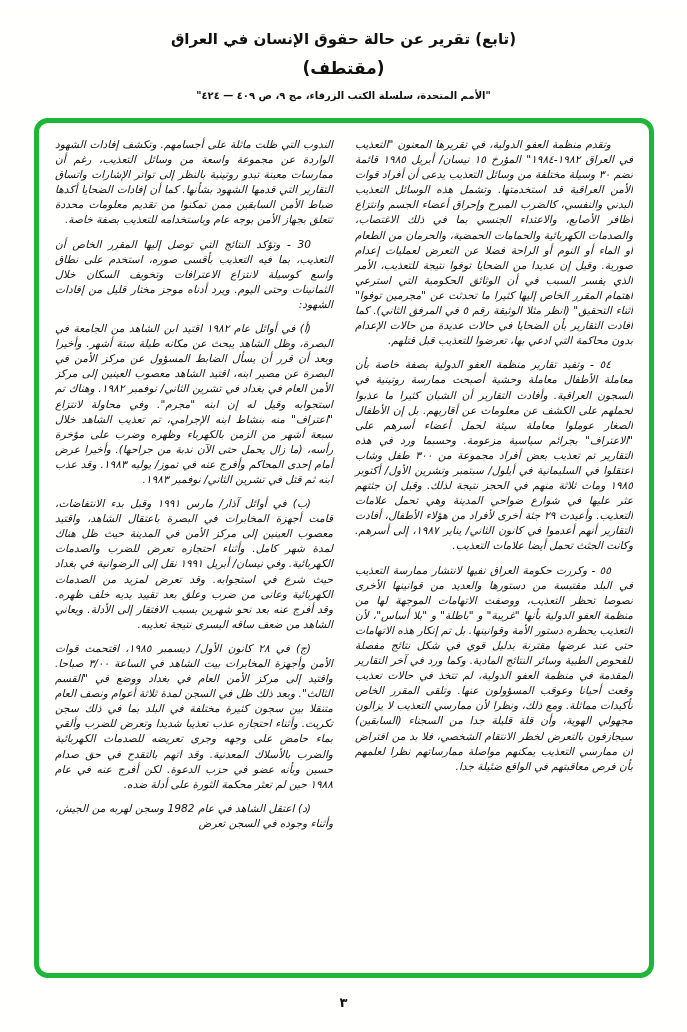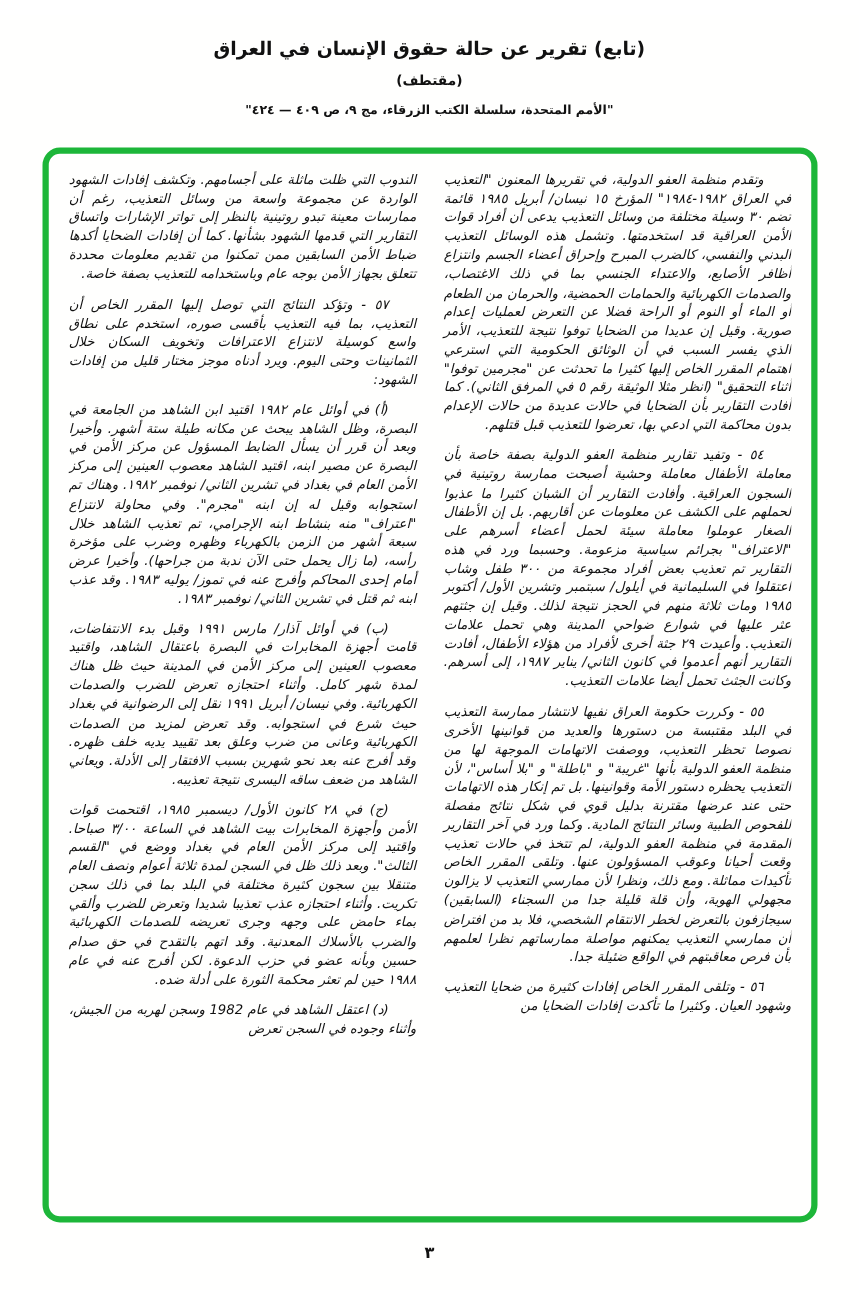--- a/index.html
+++ b/index.html
@@ -18,21 +18,21 @@
     padding-top: 18px;
     background: #fffffe;
     margin-top: 12px;
   }
   .header { text-align: center; }
   .title {
     font-size: 15px; font-weight: bold; letter-spacing: 0;
     margin-bottom: 10px;
   }
   .subtitle {
-    font-size: 11px; font-weight: bold;
+    font-size: 17px; font-weight: bold;
     margin-bottom: 12px;
   }
   .source-line {
     font-size: 10px; font-weight: bold;
     margin-bottom: 10px;
   }
   .content-frame {
     position: absolute;
     left: 34px; right: 33px;
     top: 118px; height: 860px;
@@ -74,26 +74,25 @@
     <div class="source-line">"الأمم المتحدة، سلسلة الكتب الزرقاء، مج ٩، ص ٤٠٩ — ٤٢٤"</div>
   </div>
 
   <div class="content-frame">
     <div class="columns">
 
       <div class="col">
         <p class="indent">وتقدم منظمة العفو الدولية، في تقريرها المعنون "التعذيب في العراق ١٩٨٢-١٩٨٤" المؤرخ ١٥ نيسان/ أبريل ١٩٨٥ قائمة تضم ٣٠ وسيلة مختلفة من وسائل التعذيب يدعى أن أفراد قوات الأمن العراقية قد استخدمتها. وتشمل هذه الوسائل التعذيب البدني والنفسي، كالضرب المبرح وإحراق أعضاء الجسم وانتزاع أظافر الأصابع، والاعتداء الجنسي بما في ذلك الاغتصاب، والصدمات الكهربائية والحمامات الحمضية، والحرمان من الطعام أو الماء أو النوم أو الراحة فضلا عن التعرض لعمليات إعدام صورية. وقيل إن عديدا من الضحايا توفوا نتيجة للتعذيب، الأمر الذي يفسر السبب في أن الوثائق الحكومية التي استرعي اهتمام المقرر الخاص إليها كثيرا ما تحدثت عن "مجرمين توفوا" أثناء التحقيق" (انظر مثلا الوثيقة رقم ٥ في المرفق الثاني). كما أفادت التقارير بأن الضحايا في حالات عديدة من حالات الإعدام بدون محاكمة التي ادعي بها، تعرضوا للتعذيب قبل قتلهم.</p>
         <p class="indent">٥٤ - وتفيد تقارير منظمة العفو الدولية بصفة خاصة بأن معاملة الأطفال معاملة وحشية أصبحت ممارسة روتينية في السجون العراقية. وأفادت التقارير أن الشبان كثيرا ما عذبوا لحملهم على الكشف عن معلومات عن أقاربهم. بل إن الأطفال الصغار عوملوا معاملة سيئة لحمل أعضاء أسرهم على "الاعتراف" بجرائم سياسية مزعومة. وحسبما ورد في هذه التقارير تم تعذيب بعض أفراد مجموعة من ٣٠٠ طفل وشاب اعتقلوا في السليمانية في أيلول/ سبتمبر وتشرين الأول/ أكتوبر ١٩٨٥ ومات ثلاثة منهم في الحجز نتيجة لذلك. وقيل إن جثتهم عثر عليها في شوارع ضواحي المدينة وهي تحمل علامات التعذيب. وأعيدت ٢٩ جثة أخرى لأفراد من هؤلاء الأطفال، أفادت التقارير أنهم أعدموا في كانون الثاني/ يناير ١٩٨٧، إلى أسرهم. وكانت الجثث تحمل أيضا علامات التعذيب.</p>
         <p class="indent">٥٥ - وكررت حكومة العراق نفيها لانتشار ممارسة التعذيب في البلد مقتبسة من دستورها والعديد من قوانينها الأخرى نصوصا تحظر التعذيب، ووصفت الاتهامات الموجهة لها من منظمة العفو الدولية بأنها "غريبة" و "باطلة" و "بلا أساس"، لأن التعذيب يحظره دستور الأمة وقوانينها. بل تم إنكار هذه الاتهامات حتى عند عرضها مقترنة بدليل قوي في شكل نتائج مفصلة للفحوص الطبية وسائر النتائج المادية. وكما ورد في آخر التقارير المقدمة في منظمة العفو الدولية، لم تتخذ في حالات تعذيب وقعت أحيانا وعوقب المسؤولون عنها. وتلقى المقرر الخاص تأكيدات مماثلة. ومع ذلك، ونظرا لأن ممارسي التعذيب لا يزالون مجهولي الهوية، وأن قلة قليلة جدا من السجناء (السابقين) سيجازفون بالتعرض لخطر الانتقام الشخصي، فلا بد من افتراض أن ممارسي التعذيب يمكنهم مواصلة ممارساتهم نظرا لعلمهم بأن فرص معاقبتهم في الواقع ضئيلة جدا.</p>
-        <p class="indent">٥٦ - وتلقى المقرر الخاص إفادات كثيرة من ضحايا التعذيب وشهود العيان. وكثيرا ما تأكدت إفادات الضحايا من</p>
       </div>
 
       <div class="col">
         <p>الندوب التي ظلت ماثلة على أجسامهم. وتكشف إفادات الشهود الواردة عن مجموعة واسعة من وسائل التعذيب، رغم أن ممارسات معينة تبدو روتينية بالنظر إلى تواتر الإشارات واتساق التقارير التي قدمها الشهود بشأنها. كما أن إفادات الضحايا أكدها ضباط الأمن السابقين ممن تمكنوا من تقديم معلومات محددة تتعلق بجهاز الأمن بوجه عام وباستخدامه للتعذيب بصفة خاصة.</p>
-        <p class="indent">٥٧ - وتؤكد النتائج التي توصل إليها المقرر الخاص أن التعذيب، بما فيه التعذيب بأقسى صوره، استخدم على نطاق واسع كوسيلة لانتزاع الاعترافات وتخويف السكان خلال الثمانينات وحتى اليوم. ويرد أدناه موجز مختار قليل من إفادات الشهود:</p>
+        <p class="indent">30 - وتؤكد النتائج التي توصل إليها المقرر الخاص أن التعذيب، بما فيه التعذيب بأقسى صوره، استخدم على نطاق واسع كوسيلة لانتزاع الاعترافات وتخويف السكان خلال الثمانينات وحتى اليوم. ويرد أدناه موجز مختار قليل من إفادات الشهود:</p>
         <p class="indent">(أ) في أوائل عام ١٩٨٢ اقتيد ابن الشاهد من الجامعة في البصرة، وظل الشاهد يبحث عن مكانه طيلة ستة أشهر. وأخيرا وبعد أن قرر أن يسأل الضابط المسؤول عن مركز الأمن في البصرة عن مصير ابنه، اقتيد الشاهد معصوب العينين إلى مركز الأمن العام في بغداد في تشرين الثاني/ نوفمبر ١٩٨٢. وهناك تم استجوابه وقيل له إن ابنه "مجرم". وفي محاولة لانتزاع "اعتراف" منه بنشاط ابنه الإجرامي، تم تعذيب الشاهد خلال سبعة أشهر من الزمن بالكهرباء وظهره وضرب على مؤخرة رأسه، (ما زال يحمل حتى الآن ندبة من جراحها). وأخيرا عرض أمام إحدى المحاكم وأفرج عنه في تموز/ يوليه ١٩٨٣. وقد عذب ابنه ثم قتل في تشرين الثاني/ نوفمبر ١٩٨٣.</p>
         <p class="indent">(ب) في أوائل آذار/ مارس ١٩٩١ وقبل بدء الانتفاضات، قامت أجهزة المخابرات في البصرة باعتقال الشاهد، واقتيد معصوب العينين إلى مركز الأمن في المدينة حيث ظل هناك لمدة شهر كامل. وأثناء احتجازه تعرض للضرب والصدمات الكهربائية. وفي نيسان/ أبريل ١٩٩١ نقل إلى الرضوانية في بغداد حيث شرع في استجوابه. وقد تعرض لمزيد من الصدمات الكهربائية وعانى من ضرب وعلق بعد تقييد يديه خلف ظهره. وقد أفرج عنه بعد نحو شهرين بسبب الافتقار إلى الأدلة. ويعاني الشاهد من ضعف ساقه اليسرى نتيجة تعذيبه.</p>
         <p class="indent">(ج) في ٢٨ كانون الأول/ ديسمبر ١٩٨٥، اقتحمت قوات الأمن وأجهزة المخابرات بيت الشاهد في الساعة ٣/٠٠ صباحا. واقتيد إلى مركز الأمن العام في بغداد ووضع في "القسم الثالث". وبعد ذلك ظل في السجن لمدة ثلاثة أعوام ونصف العام متنقلا بين سجون كثيرة مختلفة في البلد بما في ذلك سجن تكريت. وأثناء احتجازه عذب تعذيبا شديدا وتعرض للضرب وألقي بماء حامض على وجهه وجرى تعريضه للصدمات الكهربائية والضرب بالأسلاك المعدنية. وقد اتهم بالتقدح في حق صدام حسين وبأنه عضو في حزب الدعوة. لكن أفرج عنه في عام ١٩٨٨ حين لم تعثر محكمة الثورة على أدلة ضده.</p>
         <p class="indent">(د) اعتقل الشاهد في عام 1982 وسجن لهربه من الجيش، وأثناء وجوده في السجن تعرض</p>
       </div>
 
     </div>
   </div>
 
   <div class="footer">٣</div>

